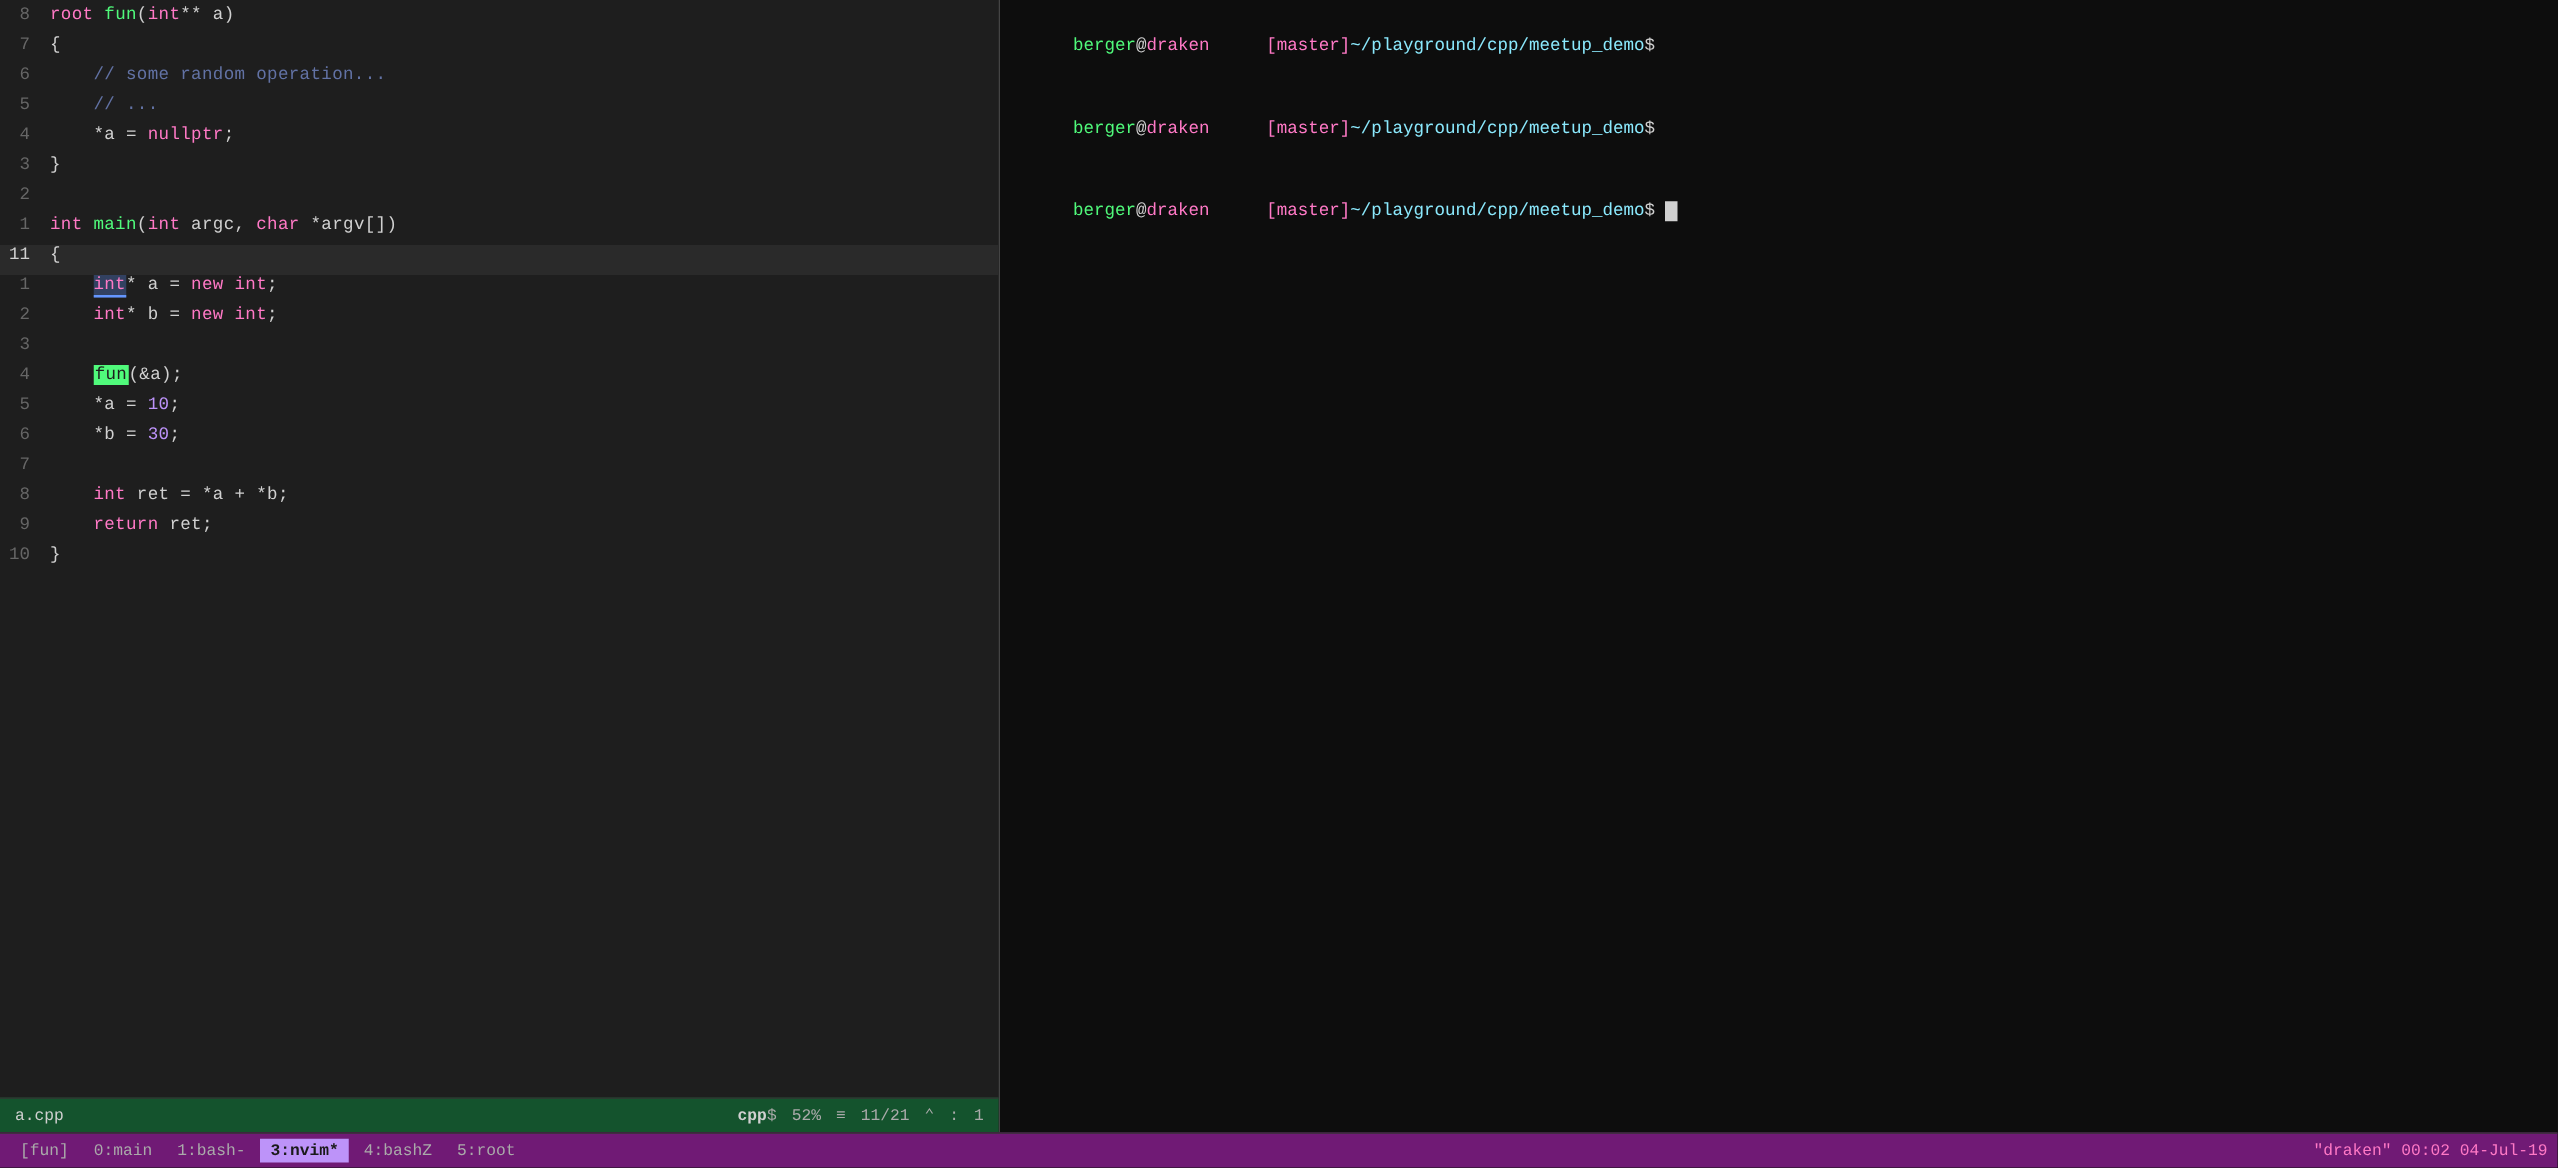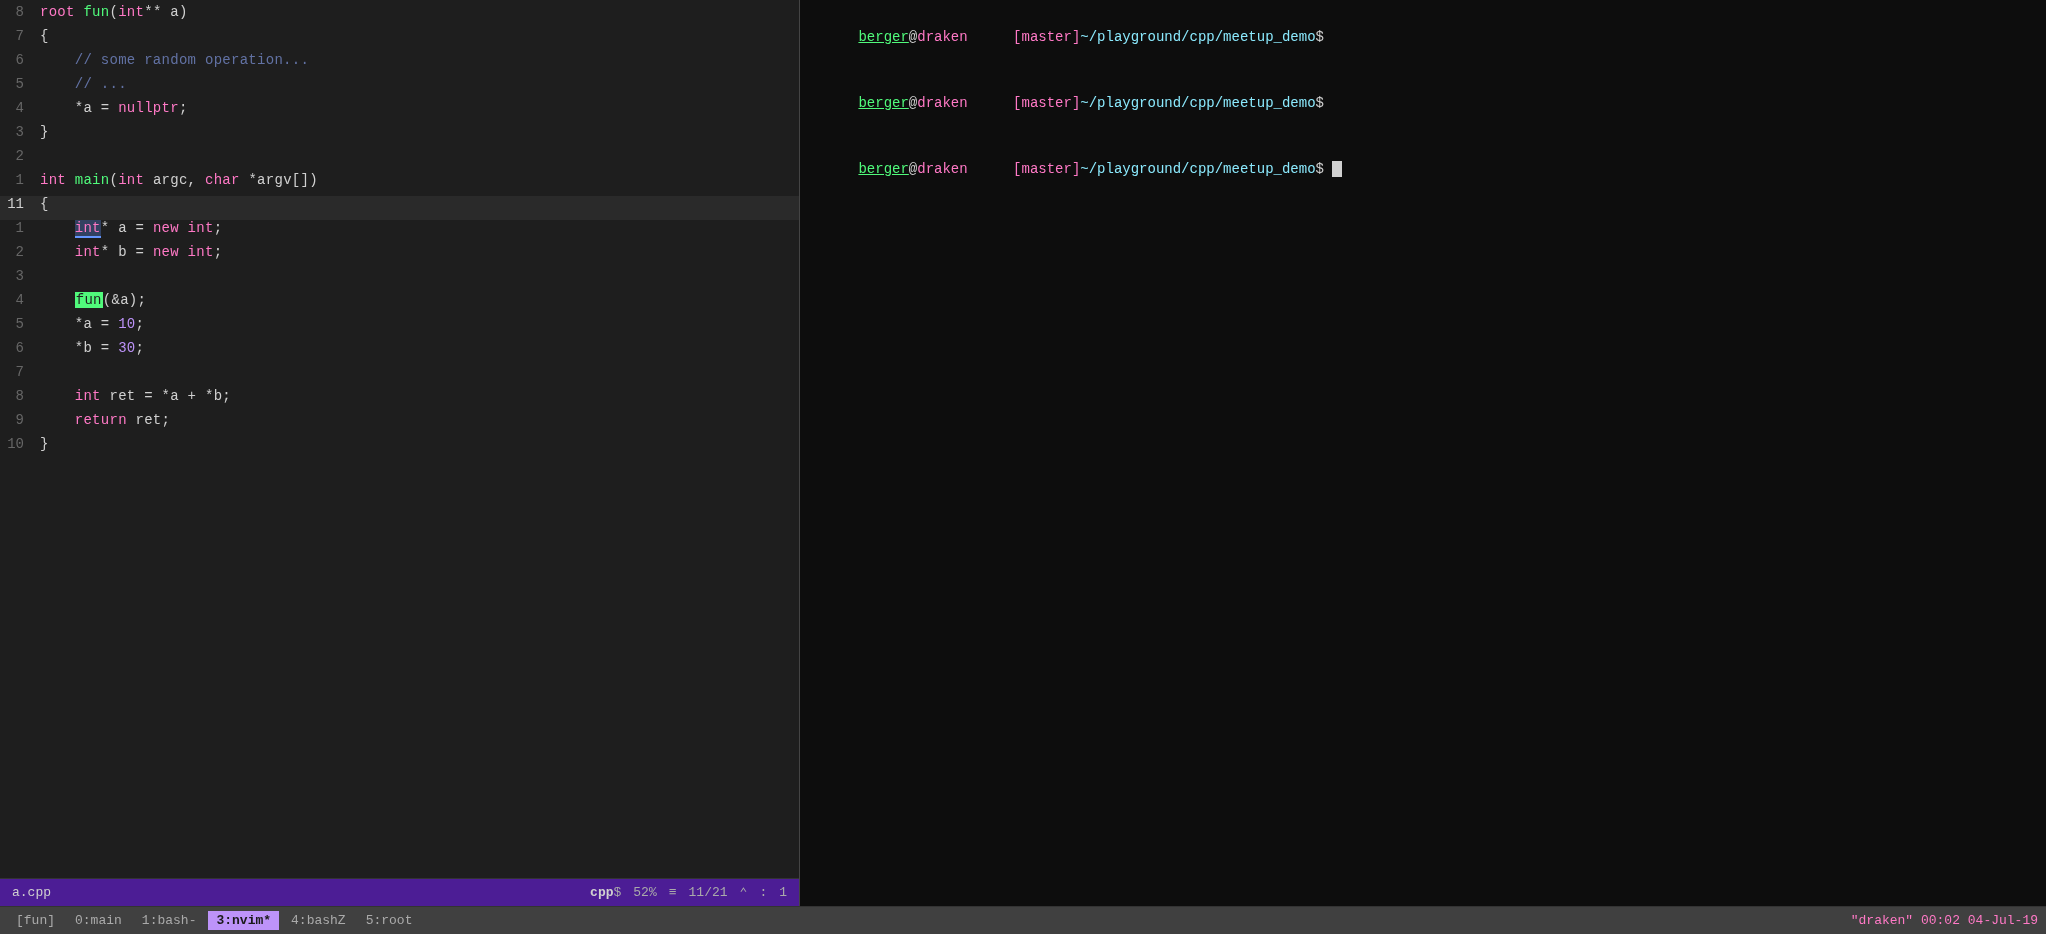--- a/index.html
+++ b/index.html
@@ -91,36 +91,36 @@
       padding: 4px 8px;
     }
 
     .terminal-line {
       font-size: 14px;
       line-height: 22px;
       white-space: pre;
       color: #d0d0d0;
     }
 
-    .term-user { color: #50fa7b; text-decoration: underline; }
+    .term-user { color: #50fa7b; }
     .term-host { color: #ff79c6; }
     .term-path { color: #8be9fd; }
     .term-branch { color: #ff79c6; margin-left: 37px; }
     .term-cursor {
       display: inline-block;
       width: 10px;
       height: 16px;
       background: #d0d0d0;
       vertical-align: text-bottom;
     }
 
     
     .status-bar {
       height: 28px;
-      background: #4c1d95;
+      background: #14532d;
       display: flex;
       align-items: center;
       padding: 0 12px;
       font-size: 13px;
       color: #aaa;
       border-top: 1px solid #333;
       flex-shrink: 0;
     }
 
     .status-left {
@@ -135,21 +135,21 @@
       align-items: center;
       gap: 12px;
     }
 
     .status-filename { color: #d0d0d0; }
     .status-filetype { color: #d0d0d0; font-weight: bold; }
 
     
     .tmux-bar {
       height: 28px;
-      background: #404040;
+      background: #701a75;
       display: flex;
       align-items: center;
       padding: 0 8px;
       font-size: 13px;
       color: #d0d0d0;
       border-top: 1px solid #333;
       flex-shrink: 0;
     }
 
     .tmux-left {

